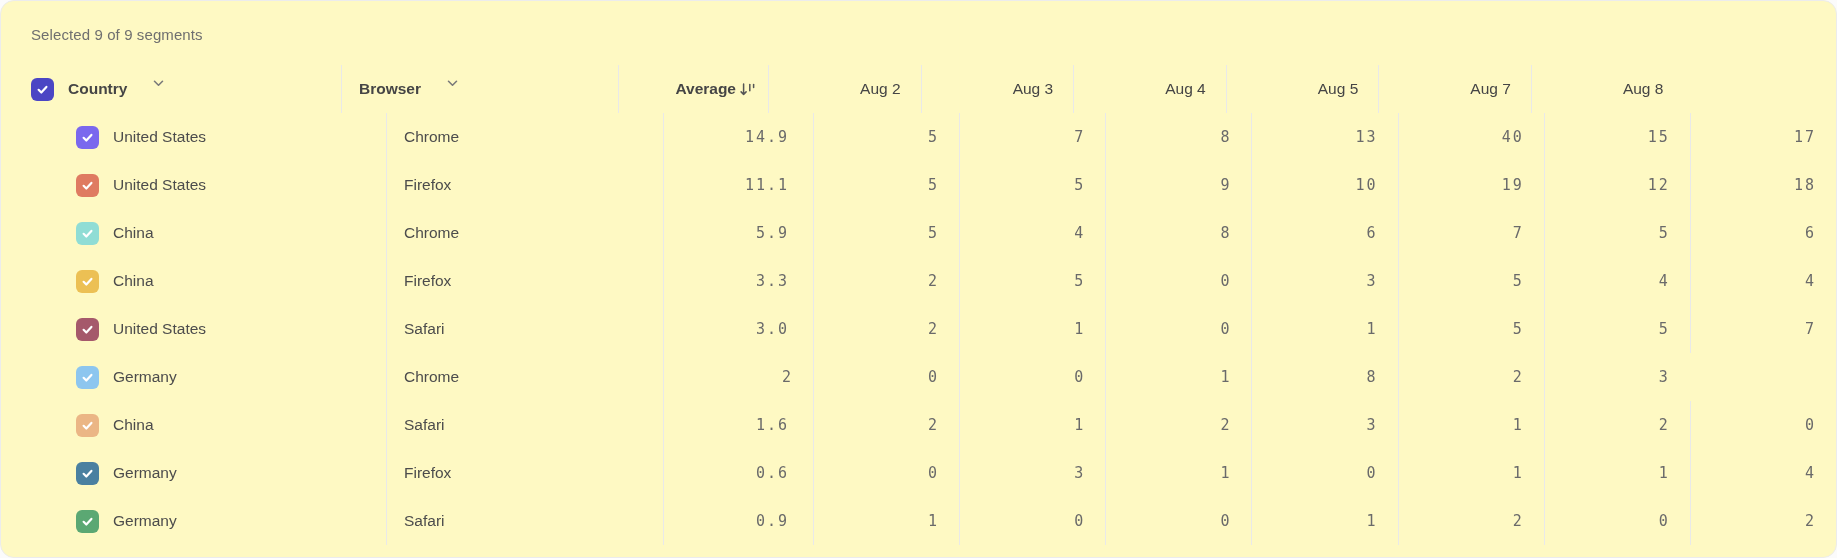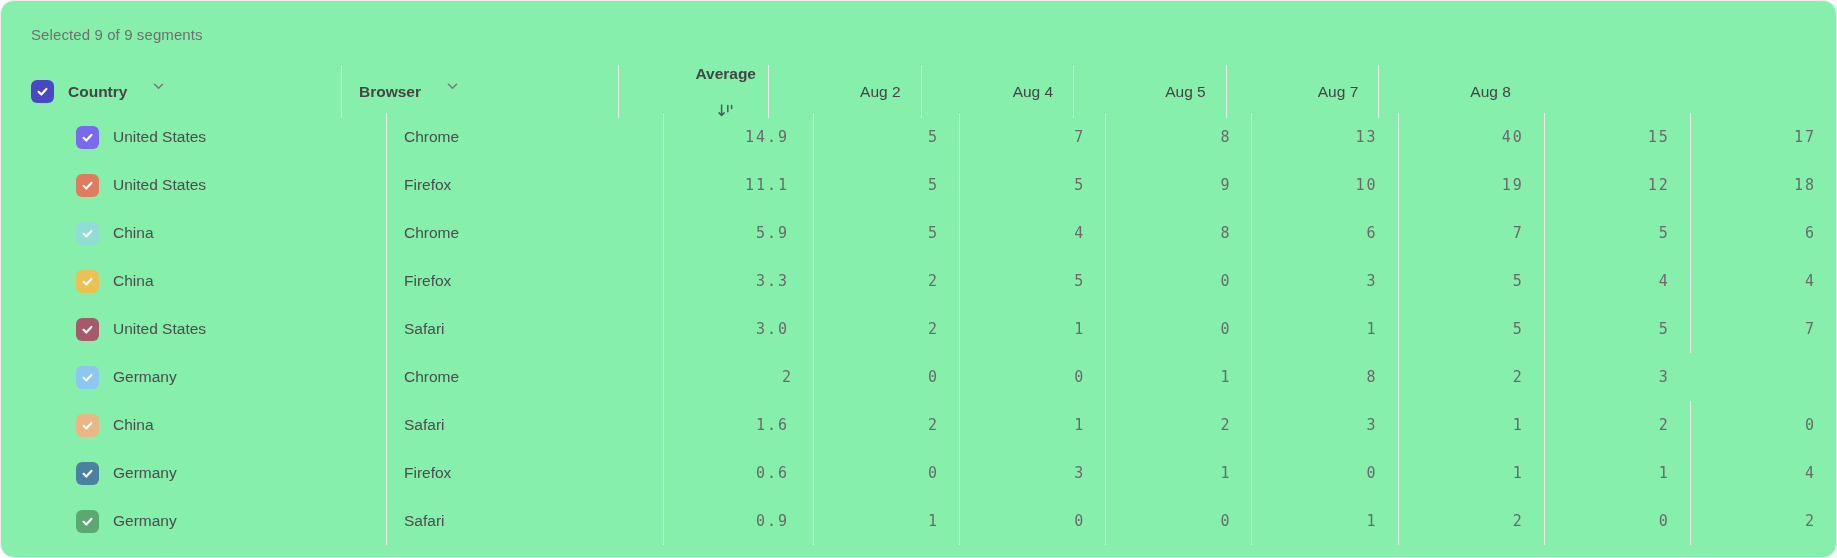--- a/index.html
+++ b/index.html
@@ -4,21 +4,21 @@
 <style>
   :root{
     --divider:#e9e9e9;
     --header-text:#454545;
     --label-text:#4c4c4c;
     --num-text:#6a6a6a;
   }
   *{box-sizing:border-box;margin:0;padding:0;}
   html,body{width:1837px;height:558px;background:#fbfbfb;font-family:"Liberation Sans",sans-serif;}
   .card{
-    width:1837px;height:558px;background:#86efac;
+    width:1837px;height:558px;background:#fef9c3;
     border:1px solid #ececec;border-radius:14px;overflow:hidden;
   }
   .status-bar{
     padding:25px 0 0 30px;height:64px;
     font-size:15px;color:#6f6f6f;letter-spacing:.1px;
   }
   .grid-row{
     display:grid;
     grid-template-columns:340px 277px 150px repeat(7,1fr);
     align-items:stretch;
@@ -27,21 +27,21 @@
   .data-row{height:48px;padding-left:45px;}
   .cell{display:flex;align-items:center;min-width:0;}
   .c-country{padding-left:30px;gap:14px;}
   .c-browser{padding-left:17px;border-left:1px solid var(--divider);}
   .c-avg{justify-content:flex-end;padding-right:24px;border-left:1px solid var(--divider);}
   .c-day{justify-content:flex-end;padding-right:20px;border-left:1px solid var(--divider);}
   .header-row .c-avg{padding-right:12px;}
   .h-label{font-size:15.5px;font-weight:600;color:var(--header-text);}
   .h-day{font-size:15.5px;font-weight:400;color:var(--header-text);}
   .dropdown-trigger{display:flex;align-items:flex-start;gap:26px;cursor:pointer;}
-  .sort-trigger{display:flex;align-items:center;gap:20px;cursor:pointer;flex-direction:column;}
+  .sort-trigger{display:flex;align-items:center;gap:3px;cursor:pointer;}
   .label{font-size:15.5px;color:var(--label-text);}
   .num{
     font-family:"DejaVu Sans Mono",monospace;
     font-size:15px;letter-spacing:2px;color:var(--num-text);
   }
   .checkbox{
     width:23px;height:23px;border-radius:6px;flex:none;
     display:flex;align-items:center;justify-content:center;cursor:pointer;
   }
   .checkbox svg{display:block;}
@@ -87,20 +87,21 @@
           <svg width="17" height="15" viewBox="0 0 17 15">
             <path d="M4.6 2 V12.4 M4.6 12.4 L2.1 9.9 M4.6 12.4 L7.1 9.9" fill="none" stroke="#555555" stroke-width="1.5" stroke-linecap="round" stroke-linejoin="round"></path>
             <line x1="10.8" y1="2.4" x2="10.8" y2="8.8" stroke="#555555" stroke-width="1.5" stroke-linecap="round"></line>
             <line x1="14.6" y1="2.4" x2="14.6" y2="5.4" stroke="#555555" stroke-width="1.5" stroke-linecap="round"></line>
           </svg>
         </span>
       </span>
     </div>
 
   <div class="cell c-day h-day">Aug 2</div>
+      <div class="cell c-day h-day">Aug 3</div>
       <div class="cell c-day h-day">Aug 4</div>
       <div class="cell c-day h-day">Aug 5</div>
       <div class="cell c-day h-day">Aug 7</div>
       <div class="cell c-day h-day">Aug 8</div>
     </div>
 
   <div id="table-body">
   <div class="grid-row data-row">
     <div class="cell c-country">
       <span class="checkbox" style="background: rgb(122, 104, 238);">

